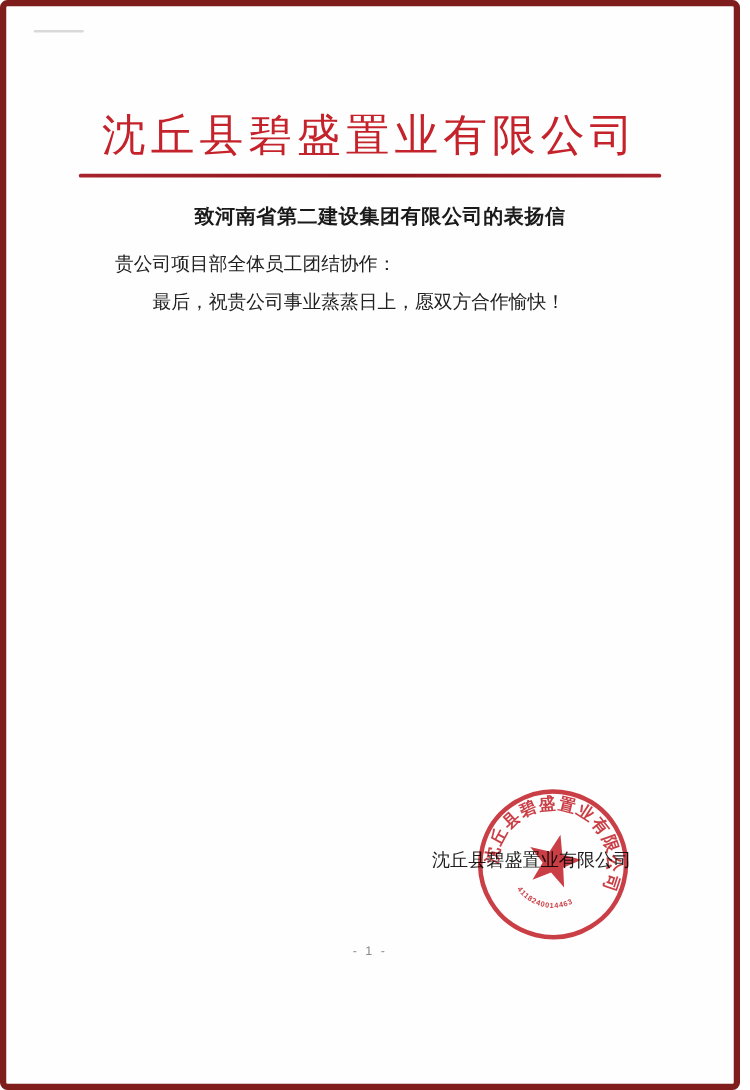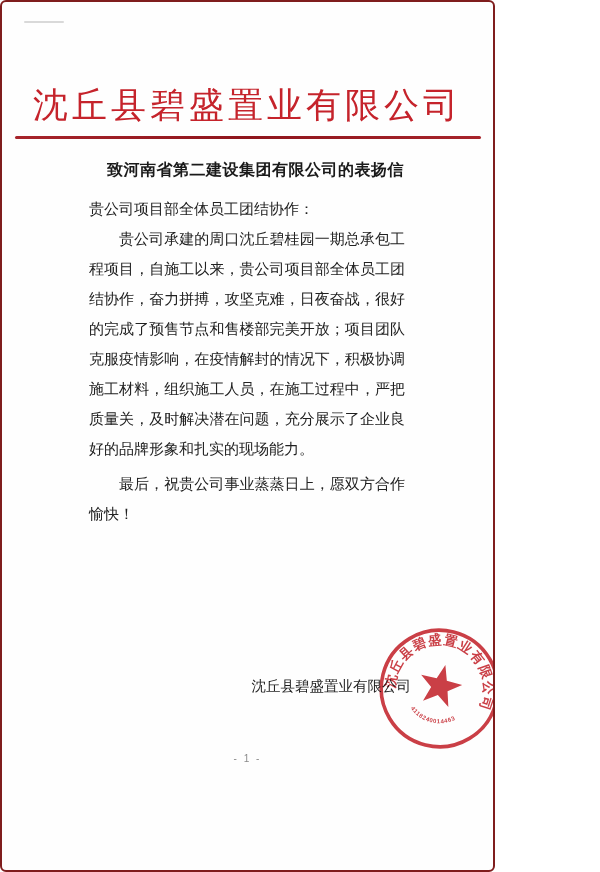--- a/index.html
+++ b/index.html
@@ -1,22 +1,22 @@
 <!DOCTYPE html>
 <html lang="zh"><head>
 <meta charset="utf-8">
 <style>
   * { margin: 0; padding: 0; box-sizing: border-box; }
   html, body { background: #ffffff; }
   .page {
     position: relative;
-    width: 495px;
+    width: 592px;
     height: 872px;
     background: #fefefe;
-    border: 2px solid #7f1d1d;
+    border: 5px solid #7f1d1d;
     border-radius: 6px;
     overflow: hidden;
     font-family: "Liberation Sans", "DejaVu Sans", sans-serif;
   }
   .scan-artifact {
     position: absolute;
     left: 22px; top: 19px;
     width: 40px; height: 2px;
     background: #d9d9d9;
     border-radius: 1px;
@@ -97,21 +97,20 @@
   <div class="scan-artifact"></div>
 
   <div class="letterhead">沈丘县碧盛置业有限公司</div>
 
   <div class="letterhead-rule"></div>
 
   <div class="letter-title">致河南省第二建设集团有限公司的表扬信</div>
 
   <div class="letter-body">
     <p class="salutation">贵公司项目部全体员工团结协作：</p>
-    <p class="para">贵公司承建的周口沈丘碧桂园一期总承包工程项目，自施工以来，贵公司项目部全体员工团结协作，奋力拼搏，攻坚克难，日夜奋战，很好的完成了预售节点和售楼部完美开放；项目团队克服疫情影响，在疫情解封的情况下，积极协调施工材料，组织施工人员，在施工过程中，严把质量关，及时解决潜在问题，充分展示了企业良好的品牌形象和扎实的现场能力。</p>
     <p class="para">最后，祝贵公司事业蒸蒸日上，愿双方合作愉快！</p>
   </div>
 
   <div class="signature-block">
     <div class="signature-company">沈丘县碧盛置业有限公司</div>
   </div>
 
   <svg class="stamp" viewBox="0 0 120 120" xmlns="http://www.w3.org/2000/svg">
     <defs>
       <path id="arcTop" d="M 20.5 74.4 A 42 42 0 1 1 99.5 74.4" fill="none"></path>

